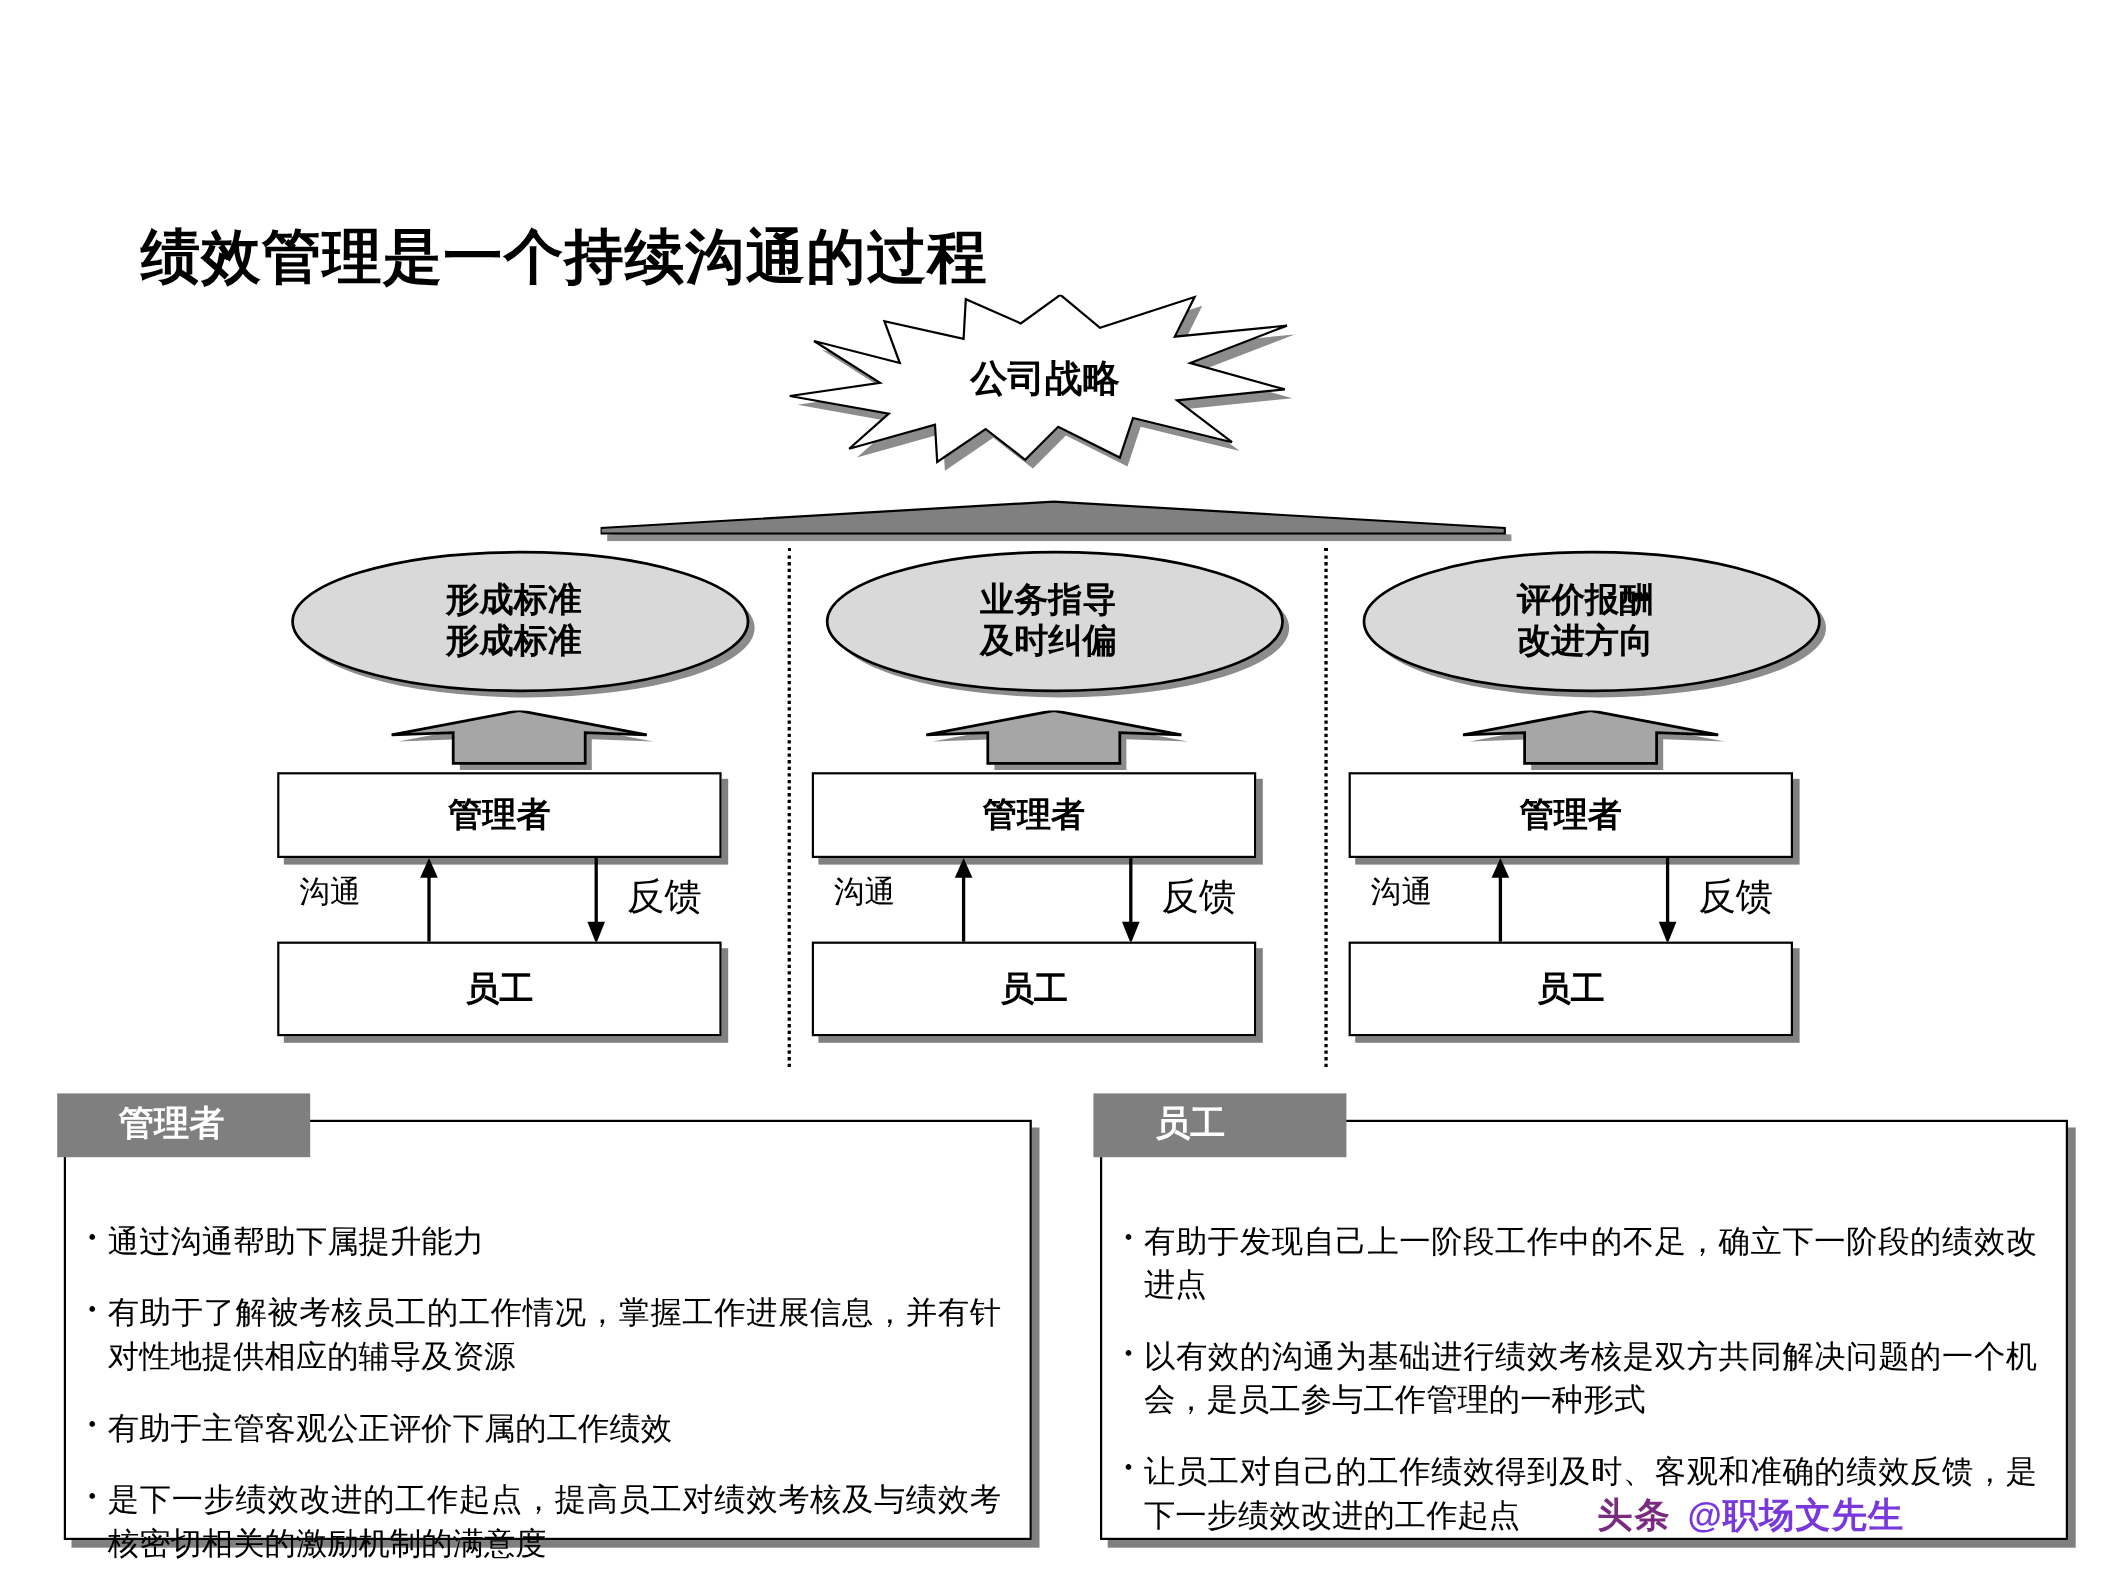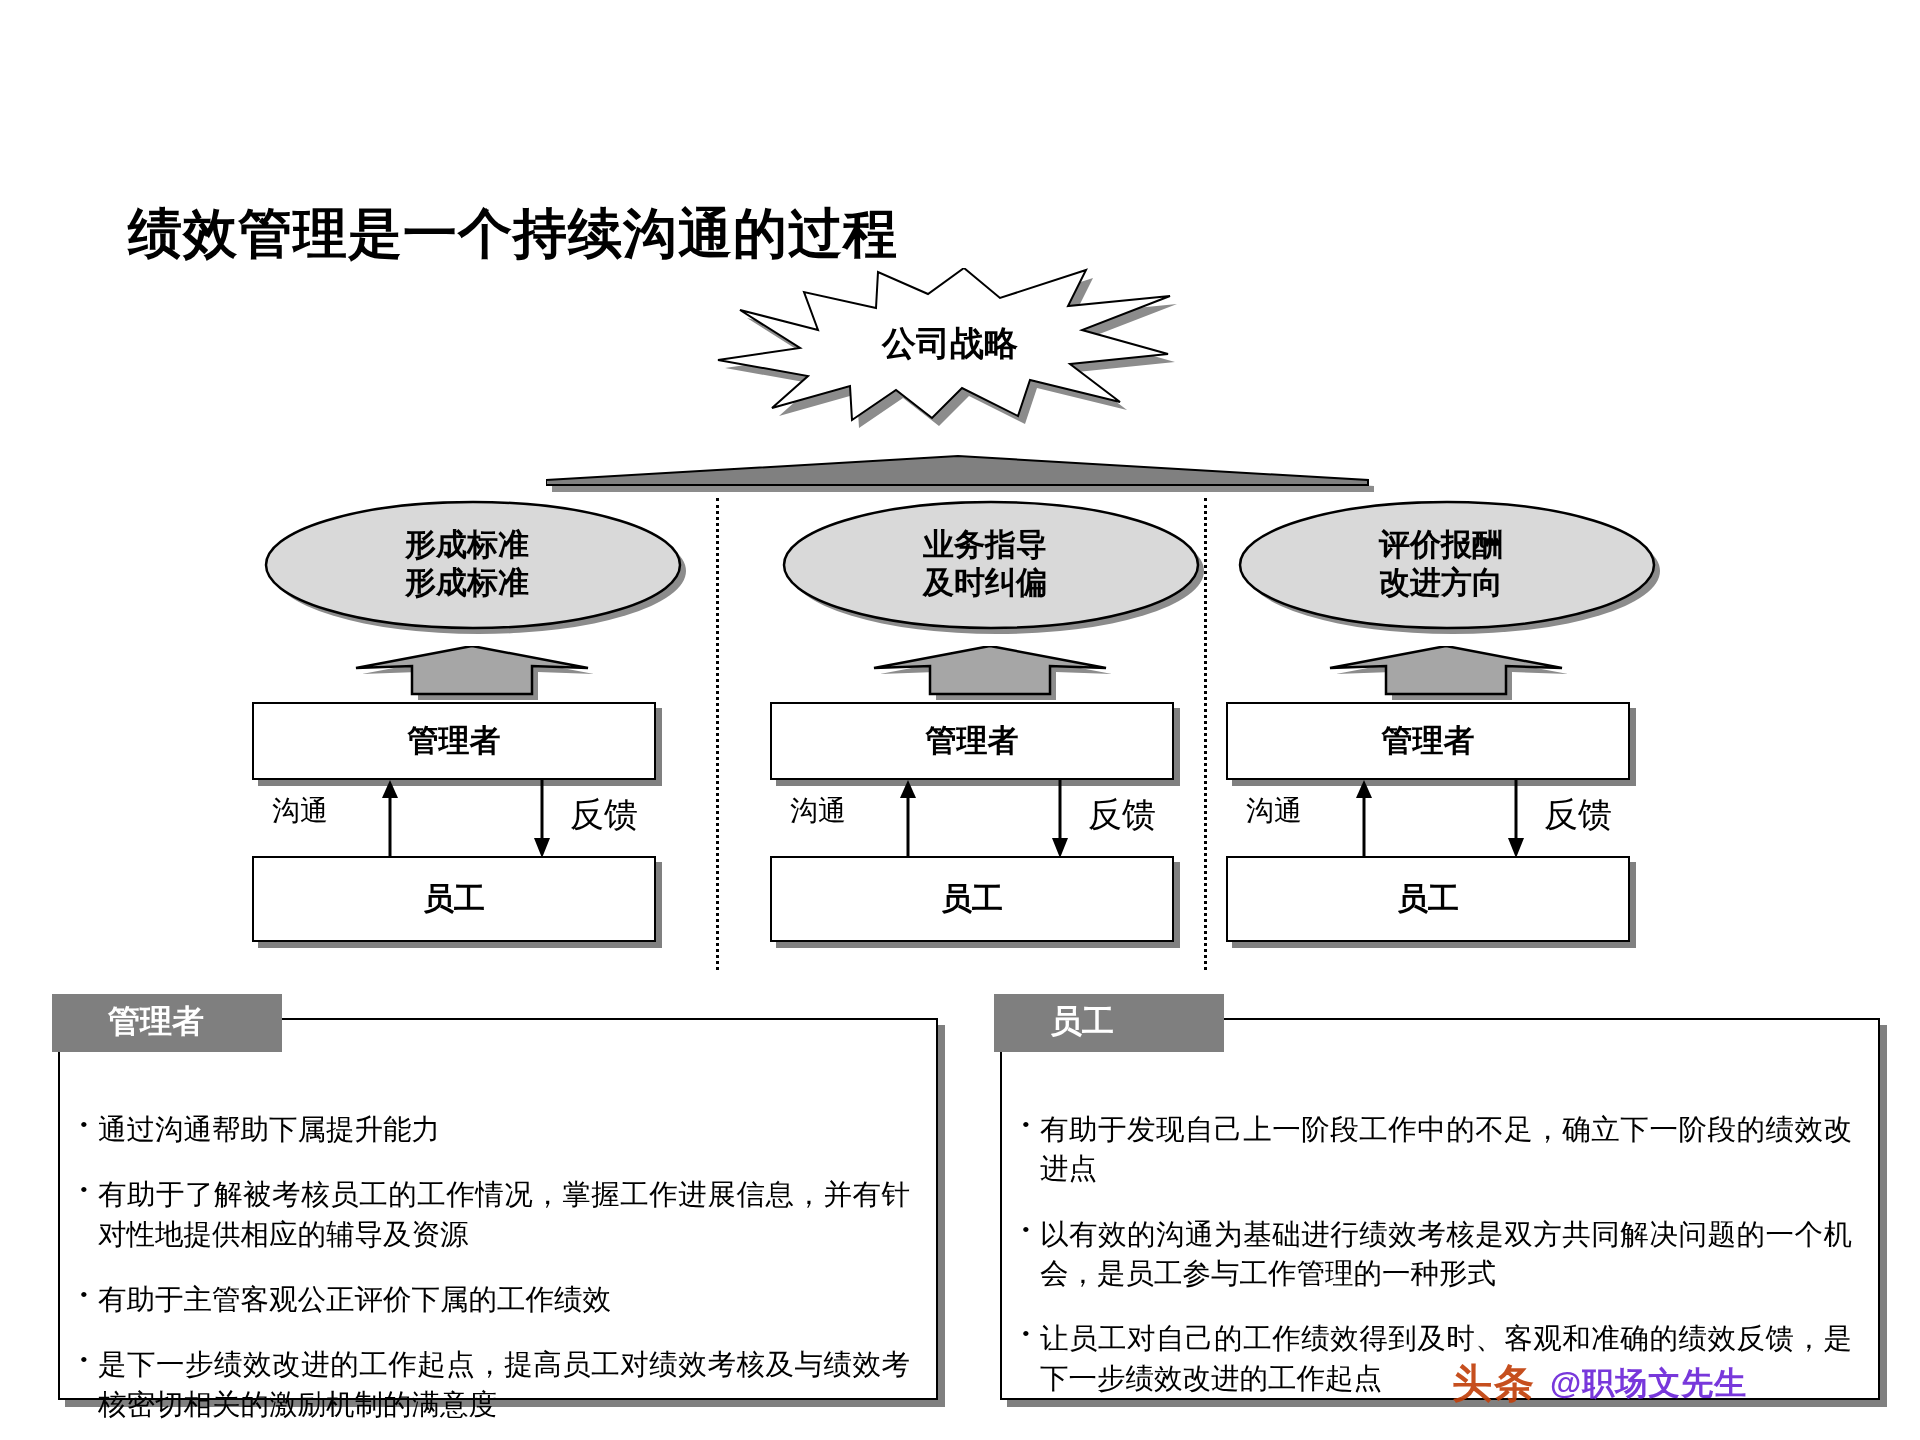--- a/index.html
+++ b/index.html
@@ -69,21 +69,21 @@
   }
 
   
   .col {
     position: absolute;
     top: 498px;
     width: 440px;
     height: 490px;
   }
   .col.c1 { left: 252px; }
-  .col.c2 { left: 770px; }
+  .col.c2 { left: 738px; }
   .col.c3 { left: 1226px; }
 
   .ellipse-wrap {
     position: absolute;
     left: 8px;
     top: 0px;
     width: 430px;
     height: 140px;
   }
   .ellipse-label {
@@ -226,23 +226,23 @@
   .watermark {
     position: absolute;
     left: 1452px;
     top: 1356px;
     display: flex;
     align-items: center;
     gap: 14px;
     opacity: 0.92;
   }
   .wm-badge {
-    font-size: 40px;
-    font-weight: bold;
-    color: #c2410c;
+    font-size: 32px;
+    font-weight: bold;
+    color: #701a75;
     letter-spacing: 2px;
     font-family: "Liberation Sans", sans-serif;
   }
   .wm-text {
     font-size: 32px;
     font-weight: bold;
     color: #6d28d9;
     letter-spacing: 1px;
     font-family: "Liberation Sans", sans-serif;
   }

